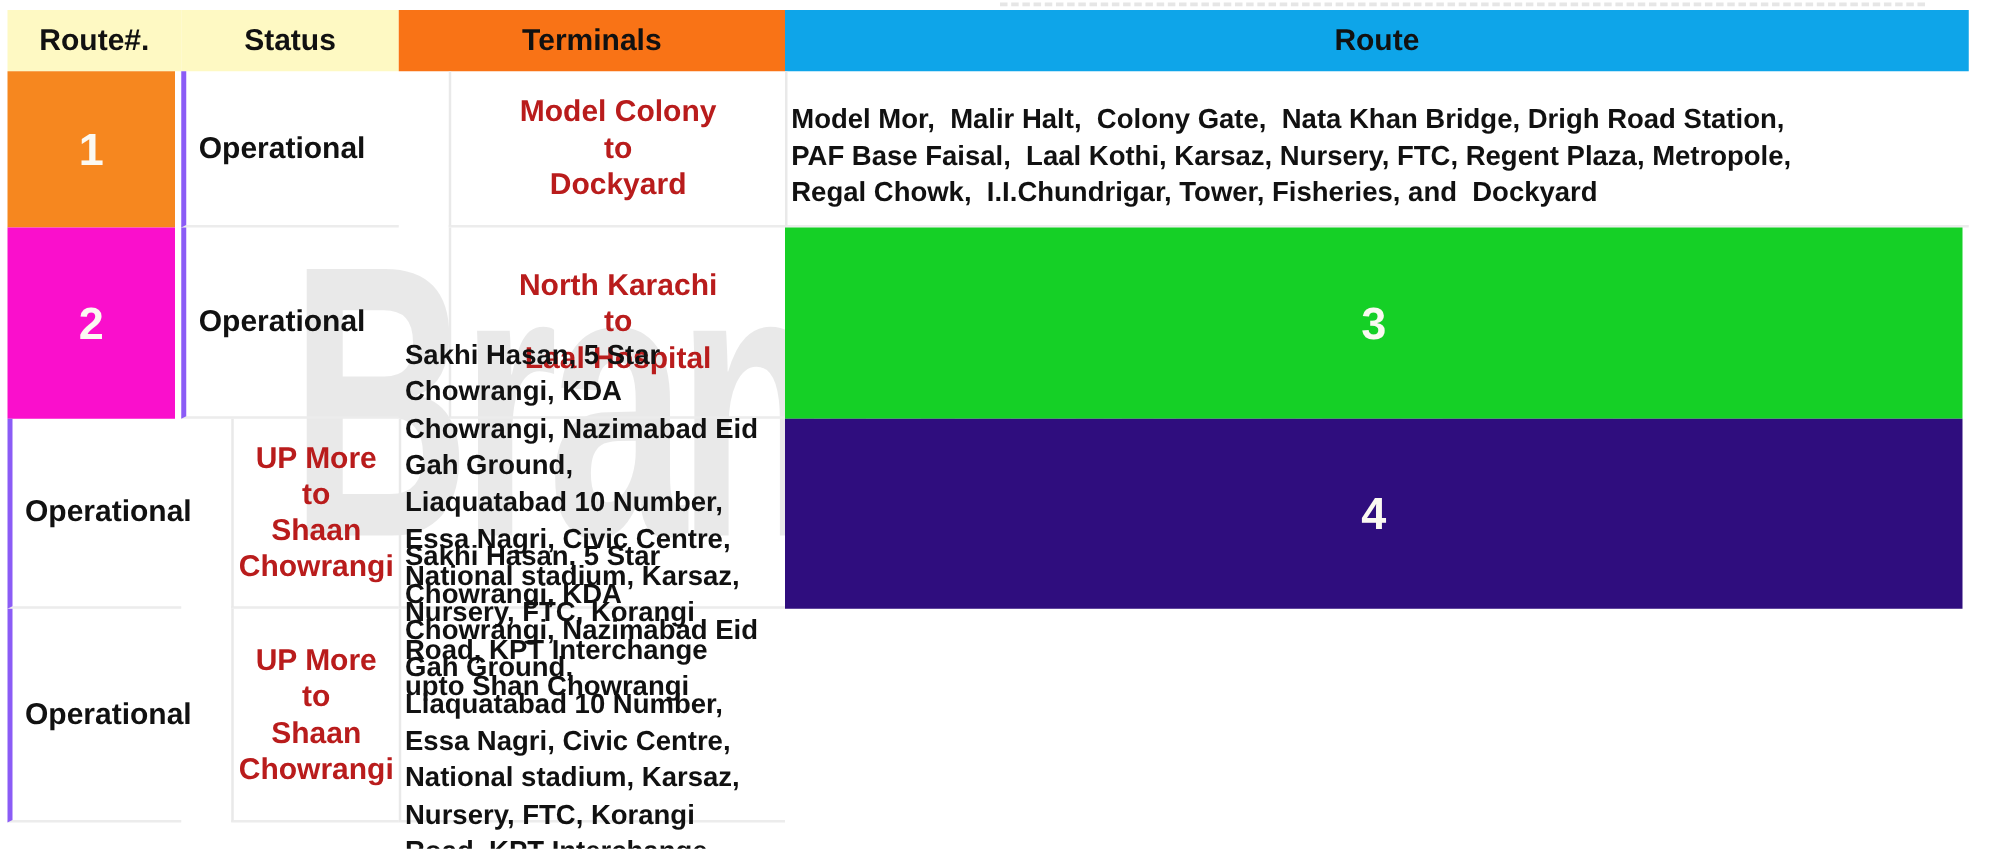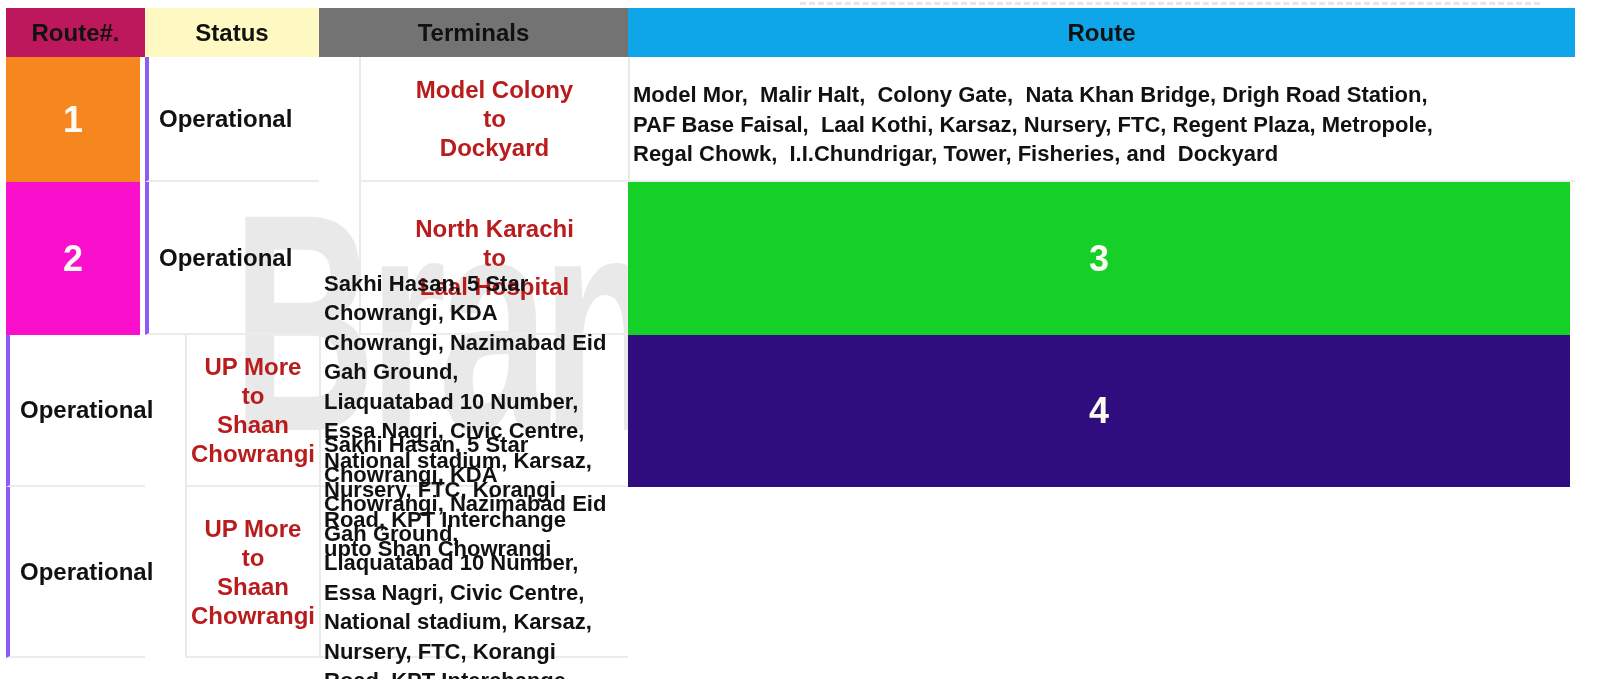--- a/index.html
+++ b/index.html
@@ -77,23 +77,23 @@
 <div class="stage">
 
   <div class="top-dashes"></div>
 
   <div class="watermark">
     <span class="wm-gray">Brand</span><span class="wm-pink">Muscle</span>
   </div>
 
   <div class="routes-table">
 
-    <div class="hcell" style="background: #be185d;">Route#.</div>
+    <div class="hcell" style="background: #fef9c3;">Route#.</div>
     <div class="hcell" style="background: #fef9c3;">Status</div>
-    <div class="hcell" style="background: #737373;">Terminals</div>
+    <div class="hcell" style="background: #f97316;">Terminals</div>
     <div class="hcell" style="background: #0ea5e9;">Route</div>
 
     <div class="cell num-cell">
       <div class="num-block" style="background: rgb(246, 135, 31);">1</div>
     </div>
     <div class="cell status-cell">Operational</div>
     <div class="cell terminals-cell">Model Colony
 to
 Dockyard</div>
     <div class="cell route-cell">

